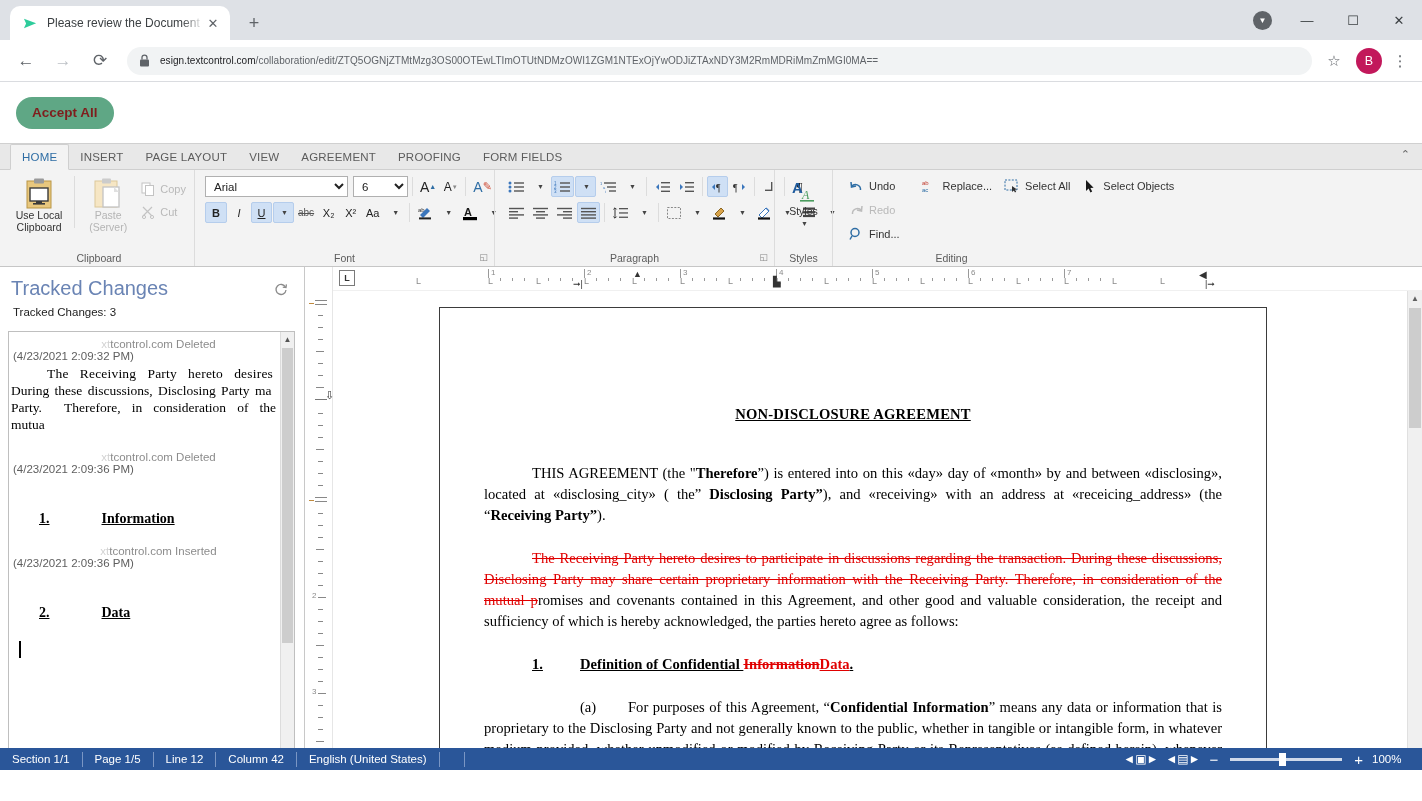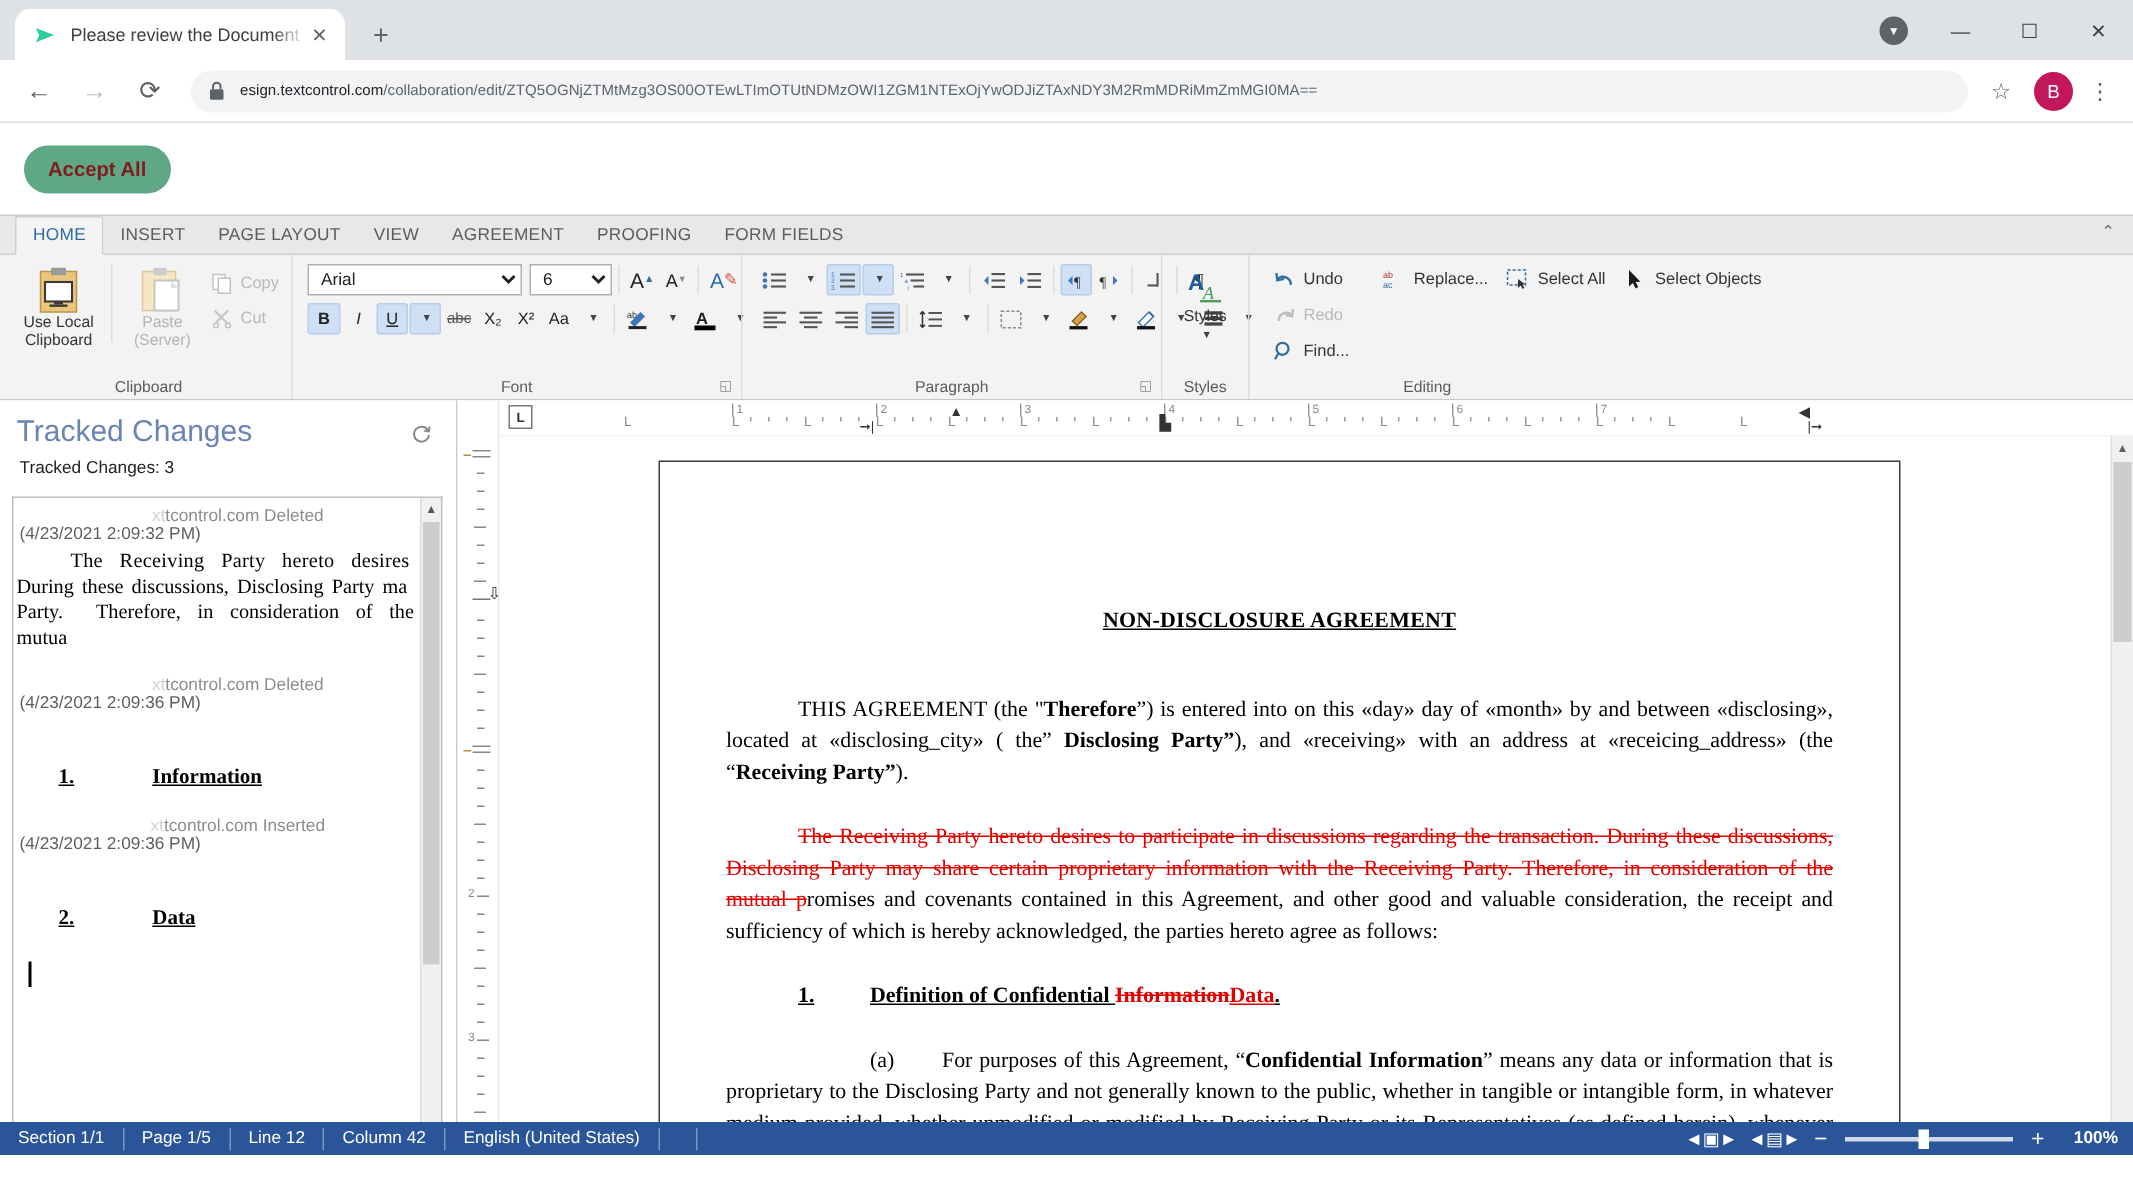--- a/index.html
+++ b/index.html
@@ -196,21 +196,21 @@
   
   .statusbar{
     height:22px; background:#2a5699; display:flex; align-items:center;
     color:#fff; font-size:11.5px;
   }
   .sb-item{ padding:0 12px; border-right:1px solid #7a96c4; height:15px; display:flex;align-items:center; line-height:15px;}
   .sb-spacer{ flex:1; }
   .sb-right{ display:flex; align-items:center; gap:7px; padding-right:10px;}
   .zoom-track{ width:112px; height:3px; background:#cfd9ea; position:relative; margin:0 3px;}
   .zoom-thumb{ position:absolute; left:49px; top:-5px; width:7px; height:13px; background:#fff; }
-  .zoom-pct{ width:40px; text-align:right; font-size:11.5px;font-weight:bold;}
+  .zoom-pct{ width:40px; font-size:11.5px;}
   .sb-ico{ font-size:12px; }
 </style>
 </head>
 <body>
 
 <div class="browser-topbar">
   <div class="tab">
     <span class="tab-favicon">
       <svg width="15" height="15" viewBox="0 0 16 16">
           <path d="M1 3 L14 7.8 L1 13 L3.3 8 Z" fill="#2ecc9b"></path>

